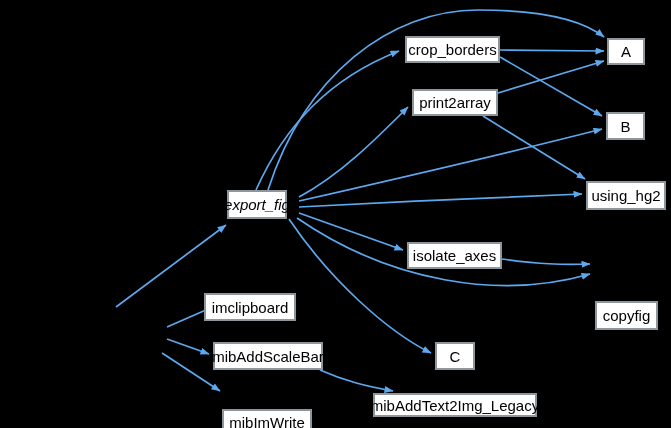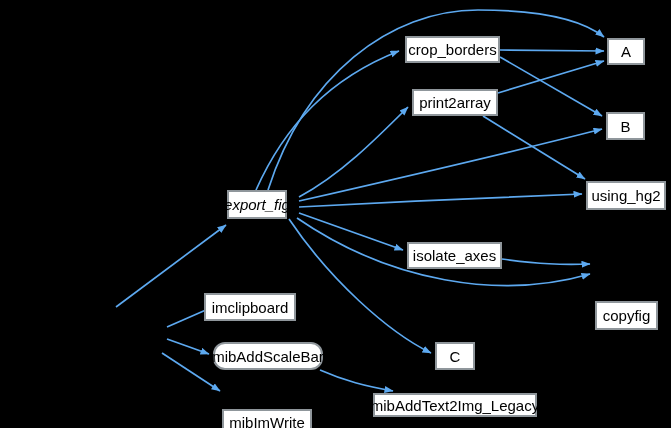--- a/index.html
+++ b/index.html
@@ -75,21 +75,21 @@
 
 
   <div class="node" style="left:227px;top:190px;width:60px;height:29px;font-style:italic;">
     <span>export_fig</span>
   </div>
 
   <div class="node" style="left:204px;top:293px;width:92px;height:28px;">
     <span>imclipboard</span>
   </div>
 
-  <div class="node" style="left:213px;top:342px;width:110px;height:28px;border-radius:12px;">
+  <div class="node" style="left:213px;top:342px;width:110px;height:28px;">
     <span>mibAddScaleBar</span>
   </div>
 
   <div class="node" style="left:222px;top:393px;width:90px;height:27px;margin-top:16px;">
     <span>mibImWrite</span>
   </div>
 
   <div class="node" style="left:405px;top:36px;width:95px;height:27px;">
     <span>crop_borders</span>
   </div>

